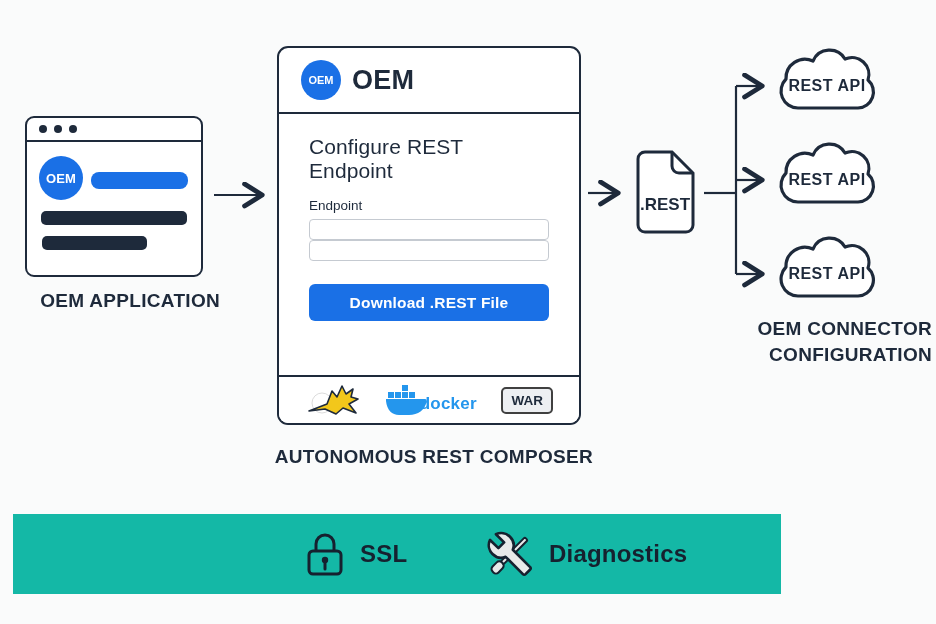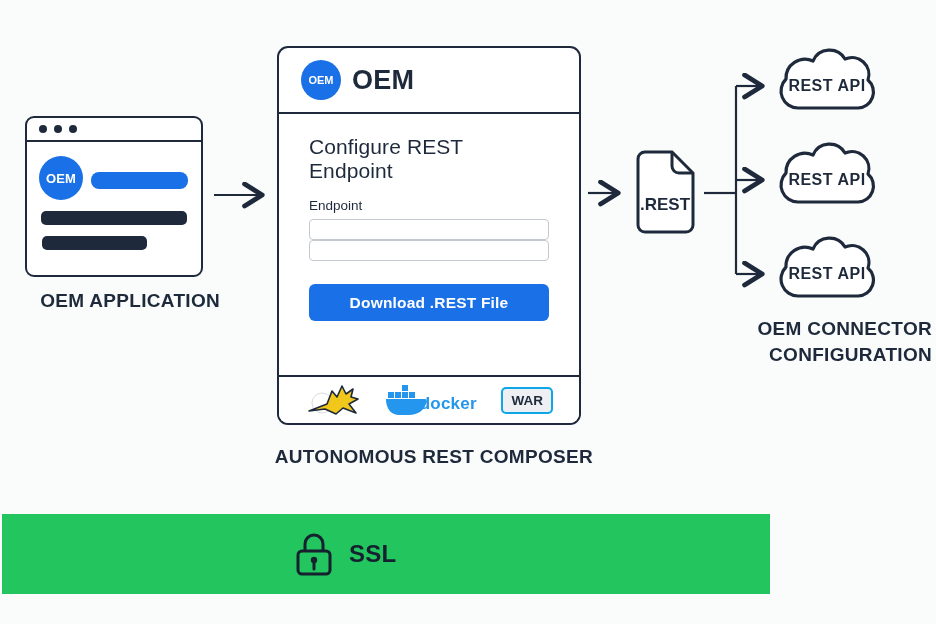--- a/index.html
+++ b/index.html
@@ -38,29 +38,29 @@
   .field-label { margin-top:15px; font-size:13.5px; font-weight:400; }
   .field-label + .text-input { margin-top:6px; }
   .text-input { width:100%; height:21px; border:1.5px solid #c5cad1; border-radius:4px; background:#fff; outline:none; font-size:13px; padding:0 6px; color:#1e2a3b; }
   .download-btn { margin-top:23px; width:100%; height:37px; background:#1a70e6; color:#fff; border:none; border-radius:6px;
                   font-family:"Liberation Sans",sans-serif; font-size:15.5px; font-weight:700; letter-spacing:.2px; cursor:pointer; }
   .panel-footer { position:absolute; left:0; right:0; bottom:0; height:48px; border-top:2px solid #1e2a3b;
                   display:flex; align-items:center; justify-content:space-between; padding:0 26px;
                   border-radius:0 0 9px 9px; background:#fff;text-align:center; }
   .docker-group { display:flex; align-items:flex-end; }
   .docker-word { color:#2496ed; font-weight:bold; font-size:17px; margin-left:-8px; margin-bottom:2px; letter-spacing:.2px; }
-  .war-box { border:2px solid #0ea5e9; border-radius:5px; background:#edeff2; padding:4px 8px; font-size:13.5px; font-weight:bold; color:#1e2a3b; }
+  .war-box { border:2px solid #404040; border-radius:5px; background:#edeff2; padding:4px 8px; font-size:13.5px; font-weight:bold; color:#1e2a3b; }
 
   
   .rest-file { position:absolute; left:632px; top:148px; }
   .cloud { position:absolute; left:770px; }
   .cloud.c0 { top:36px; } .cloud.c1 { top:130px; } .cloud.c2 { top:224px; }
 
   
-  .strip { position:absolute; left:2px; top:514px; width:768px; height:80px; background:#22c55e; }
+  .strip { position:absolute; left:13px; top:514px; width:768px; height:80px; background:#14b8a6; }
   .strip-group { position:absolute; top:0; height:80px; display:flex; align-items:center; }
   .strip-group.ssl { left:292px; gap:15px; }
   .strip-group.diag { left:474px; gap:16px; }
   .strip-label { font-size:24px; font-weight:bold; color:#16212f; letter-spacing:.2px; }
 </style>
 </head>
 <body>
 
 <div class="canvas">
 
@@ -161,15 +161,27 @@
   <div class="strip">
     <div class="strip-group ssl">
       <svg width="40" height="46" viewBox="0 0 40 46">
         <path d="M11 20 V13 a9 9 0 0 1 18 0 V20" fill="none" stroke="#16212f" stroke-width="3"></path>
         <rect x="4" y="20" width="32" height="23" rx="4" fill="none" stroke="#16212f" stroke-width="3"></rect>
         <circle cx="20" cy="29" r="3.2" fill="#16212f"></circle>
         <path d="M20 31 V38" stroke="#16212f" stroke-width="3" stroke-linecap="round"></path>
       </svg>
       <span class="strip-label">SSL</span>
     </div>
+    <div class="strip-group diag">
+      <svg width="46" height="46" viewBox="0 0 46 46">
+        <g transform="translate(6,41) rotate(-45)">
+          <rect x="13" y="-2" width="34" height="4" rx="1.5" fill="#e9eaea" stroke="#16212f" stroke-width="2"></rect>
+          <rect x="0" y="-4.2" width="13" height="8.4" rx="3.6" fill="#e9eaea" stroke="#16212f" stroke-width="2"></rect>
+        </g>
+        <g transform="scale(1.9)">
+          <path d="M22.7 19l-9.1-9.1c.9-2.3.4-5-1.5-6.9-2-2-5-2.4-7.4-1.3L9 6 6 9 1.6 4.7C.4 7.1.9 10.1 2.9 12.1c1.9 1.9 4.6 2.4 6.9 1.5l9.1 9.1c.4.4 1 .4 1.4 0l2.3-2.3c.5-.4.5-1.1.1-1.4z" fill="#e9eaea" stroke="#16212f" stroke-width="1.4" stroke-linejoin="round"></path>
+        </g>
+      </svg>
+      <span class="strip-label">Diagnostics</span>
+    </div>
   </div>
 
 </div>
 
 </body></html>

